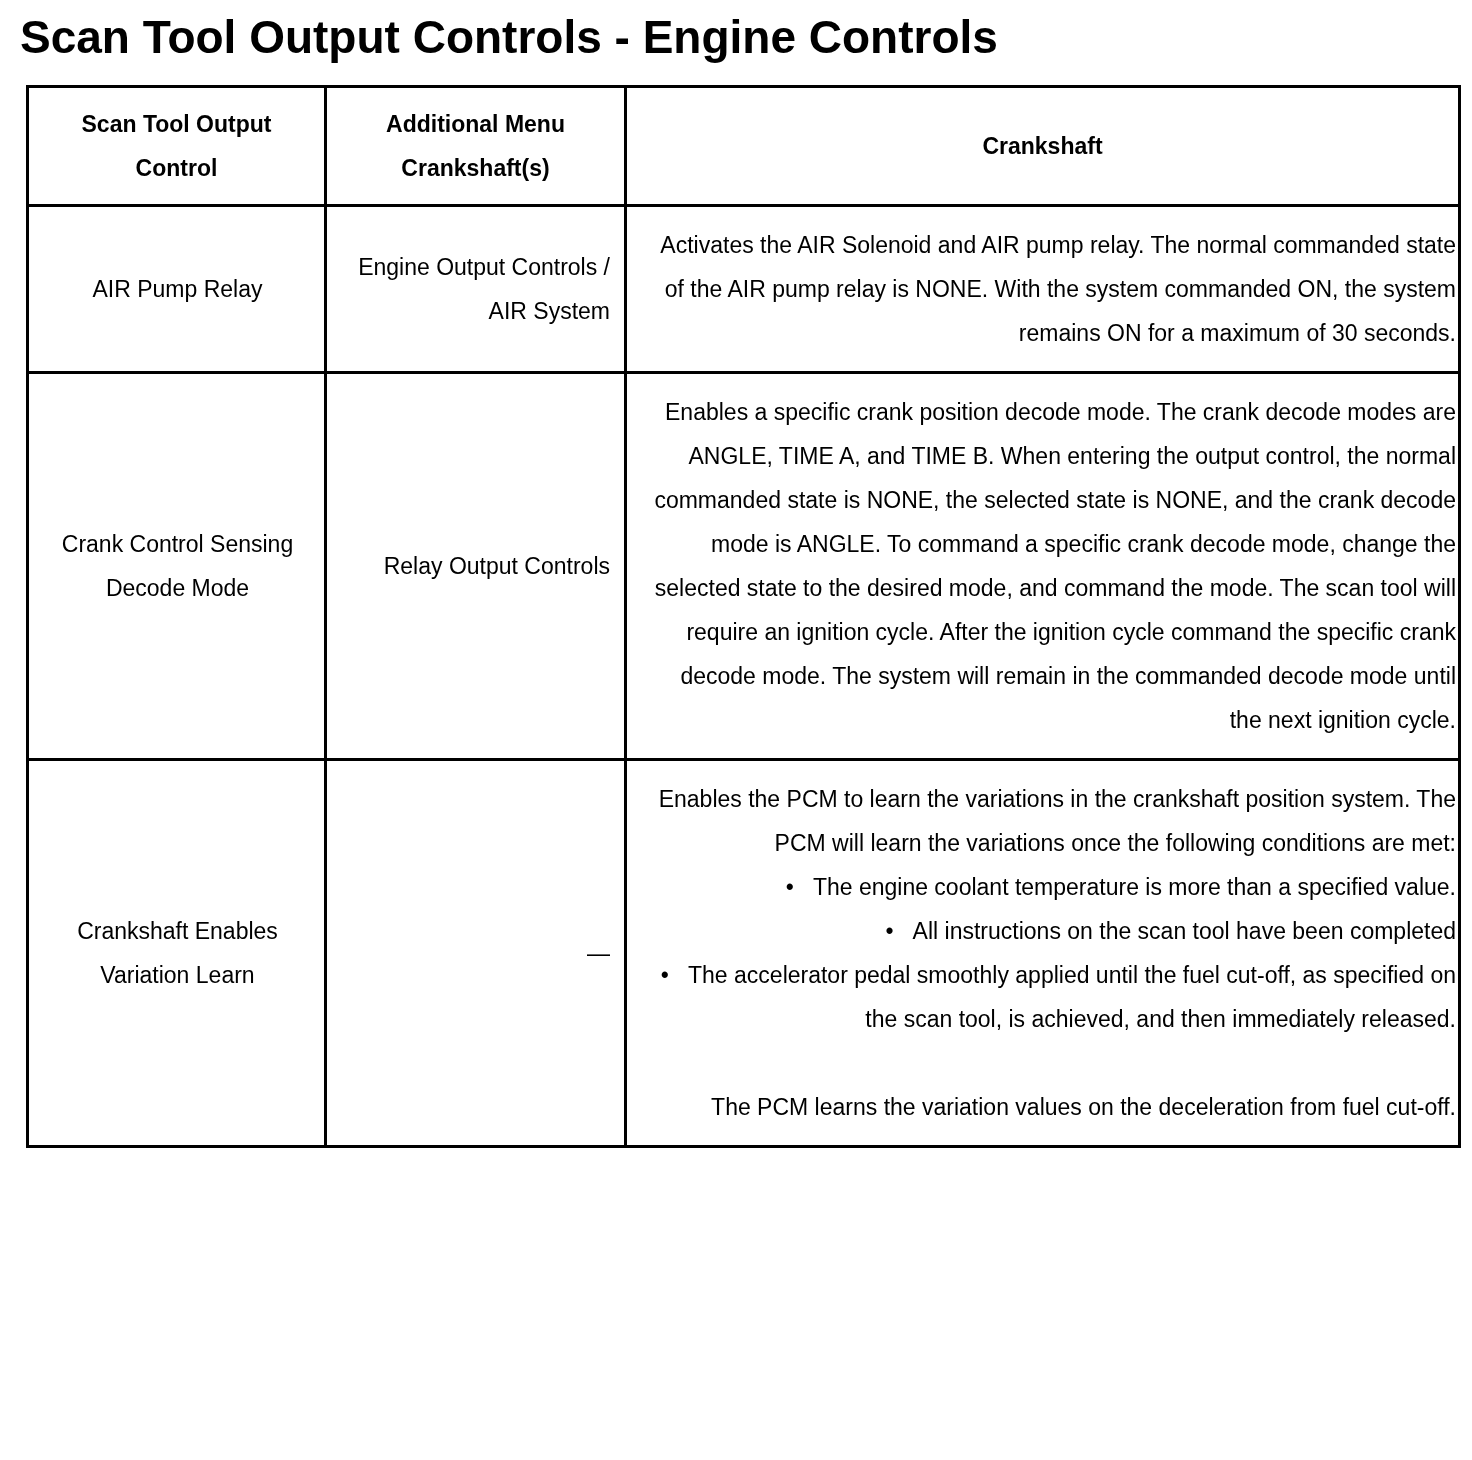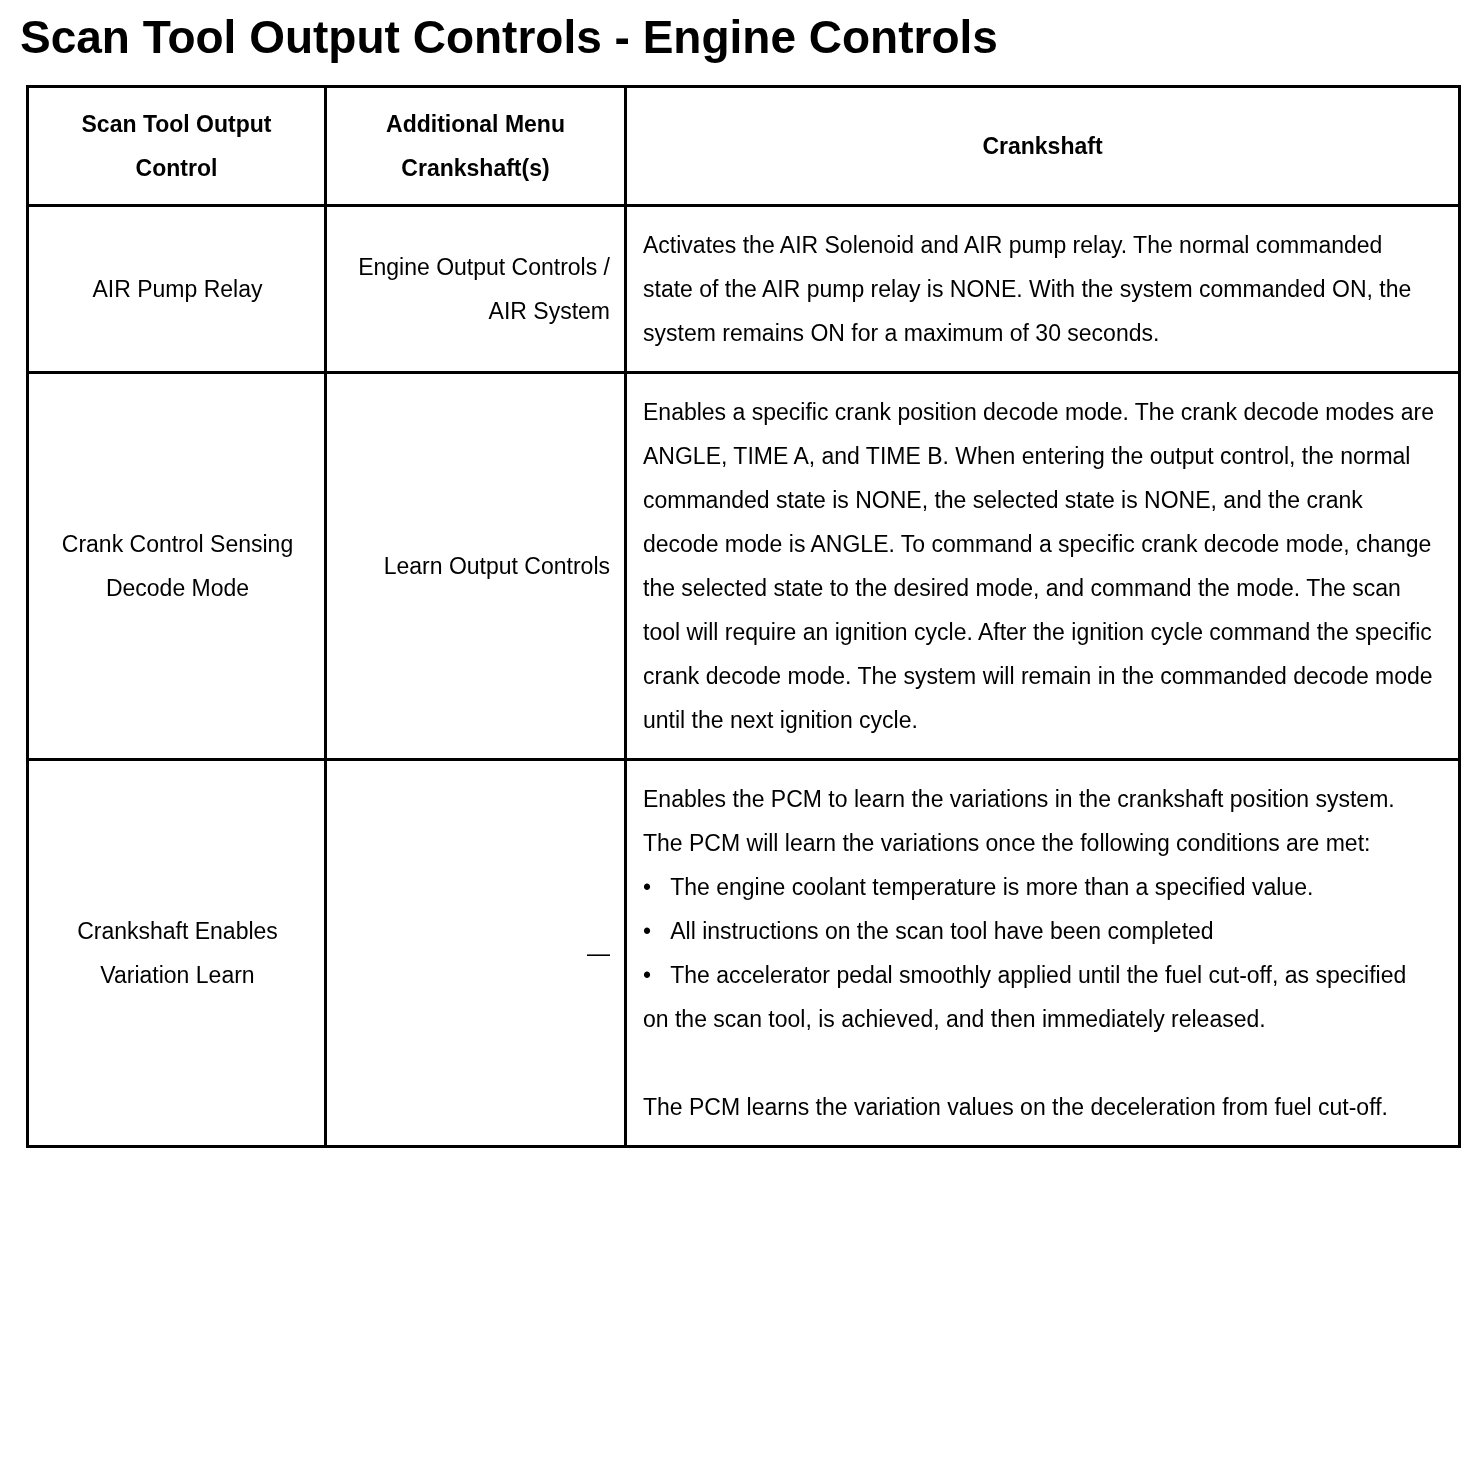--- a/index.html
+++ b/index.html
@@ -51,22 +51,22 @@
     text-align: center;
     padding: 10px 14px 10px 16px;
   }
   td.cell-menu {
     vertical-align: middle;
     text-align: right;
     padding: 10px 14px 10px 16px;
   }
   td.cell-desc {
     vertical-align: top;
-    text-align: left;
-    padding: 16px 23px 16px 16px;
+    text-align: right;
+    padding: 16px 2px 16px 16px;
   }
   .blk { margin: 0; }
   .blk-p-gap { margin-top: 44px; }
 </style>
 </head>
 <body>
 
 <div class="page">
 
   <h1 class="doc-title">Scan Tool Output Controls - Engine Controls</h1>
@@ -87,21 +87,21 @@
     <tbody>
       <tr>
         <td class="cell-control">AIR Pump Relay</td>
         <td class="cell-menu">Engine Output Controls / AIR System</td>
         <td class="cell-desc">
             <div class="blk blk-p">Activates the AIR Solenoid and AIR pump relay. The normal commanded state of the AIR pump relay is NONE. With the system commanded ON, the system remains ON for a maximum of 30 seconds.</div>
           </td>
       </tr>
       <tr>
         <td class="cell-control">Crank Control Sensing Decode Mode</td>
-        <td class="cell-menu">Learn Output Controls</td>
+        <td class="cell-menu">Relay Output Controls</td>
         <td class="cell-desc">
             <div class="blk blk-p">Enables a specific crank position decode mode. The crank decode modes are ANGLE, TIME A, and TIME B. When entering the output control, the normal commanded state is NONE, the selected state is NONE, and the crank decode mode is ANGLE. To command a specific crank decode mode, change the selected state to the desired mode, and command the mode. The scan tool will require an ignition cycle. After the ignition cycle command the specific crank decode mode. The system will remain in the commanded decode mode until the next ignition cycle.</div>
           </td>
       </tr>
       <tr>
         <td class="cell-control">Crankshaft Enables Variation Learn</td>
         <td class="cell-menu">—</td>
         <td class="cell-desc">
             <div class="blk blk-p">Enables the PCM to learn the variations in the crankshaft position system. The PCM will learn the variations once the following conditions are met:</div>
             <div class="blk blk-bullet">•&nbsp;&nbsp;&nbsp;The engine coolant temperature is more than a specified value.</div>

